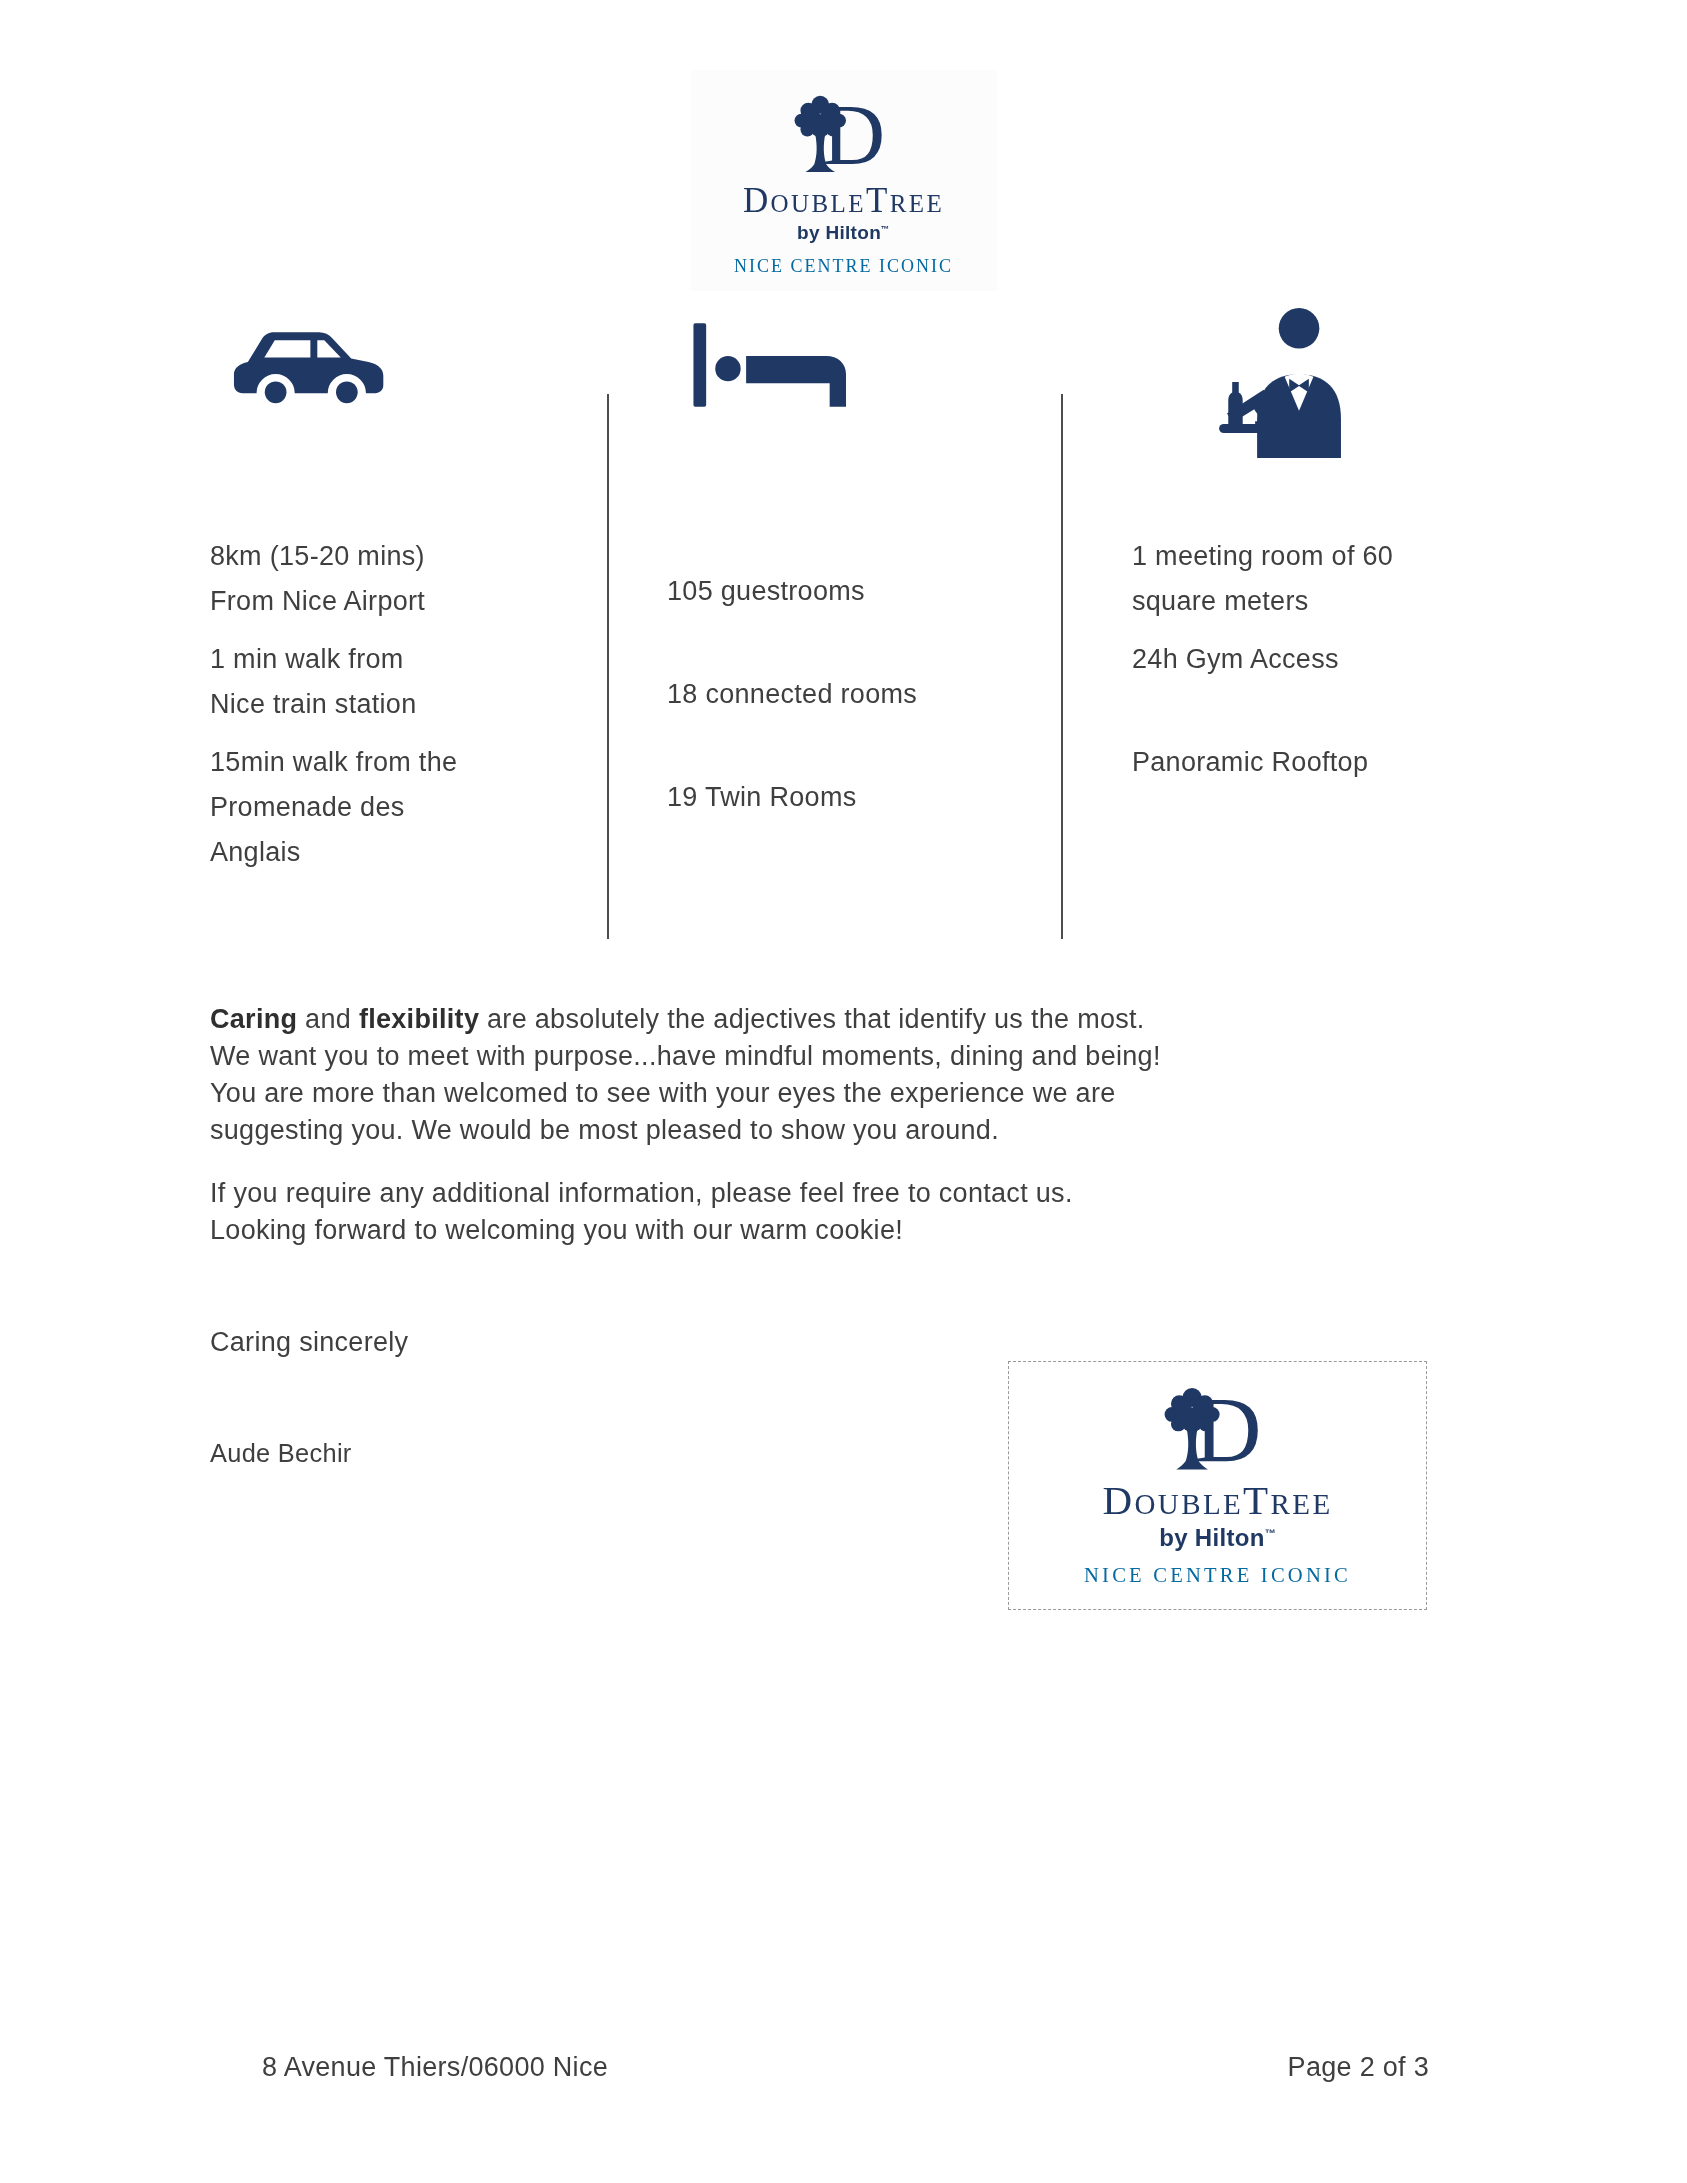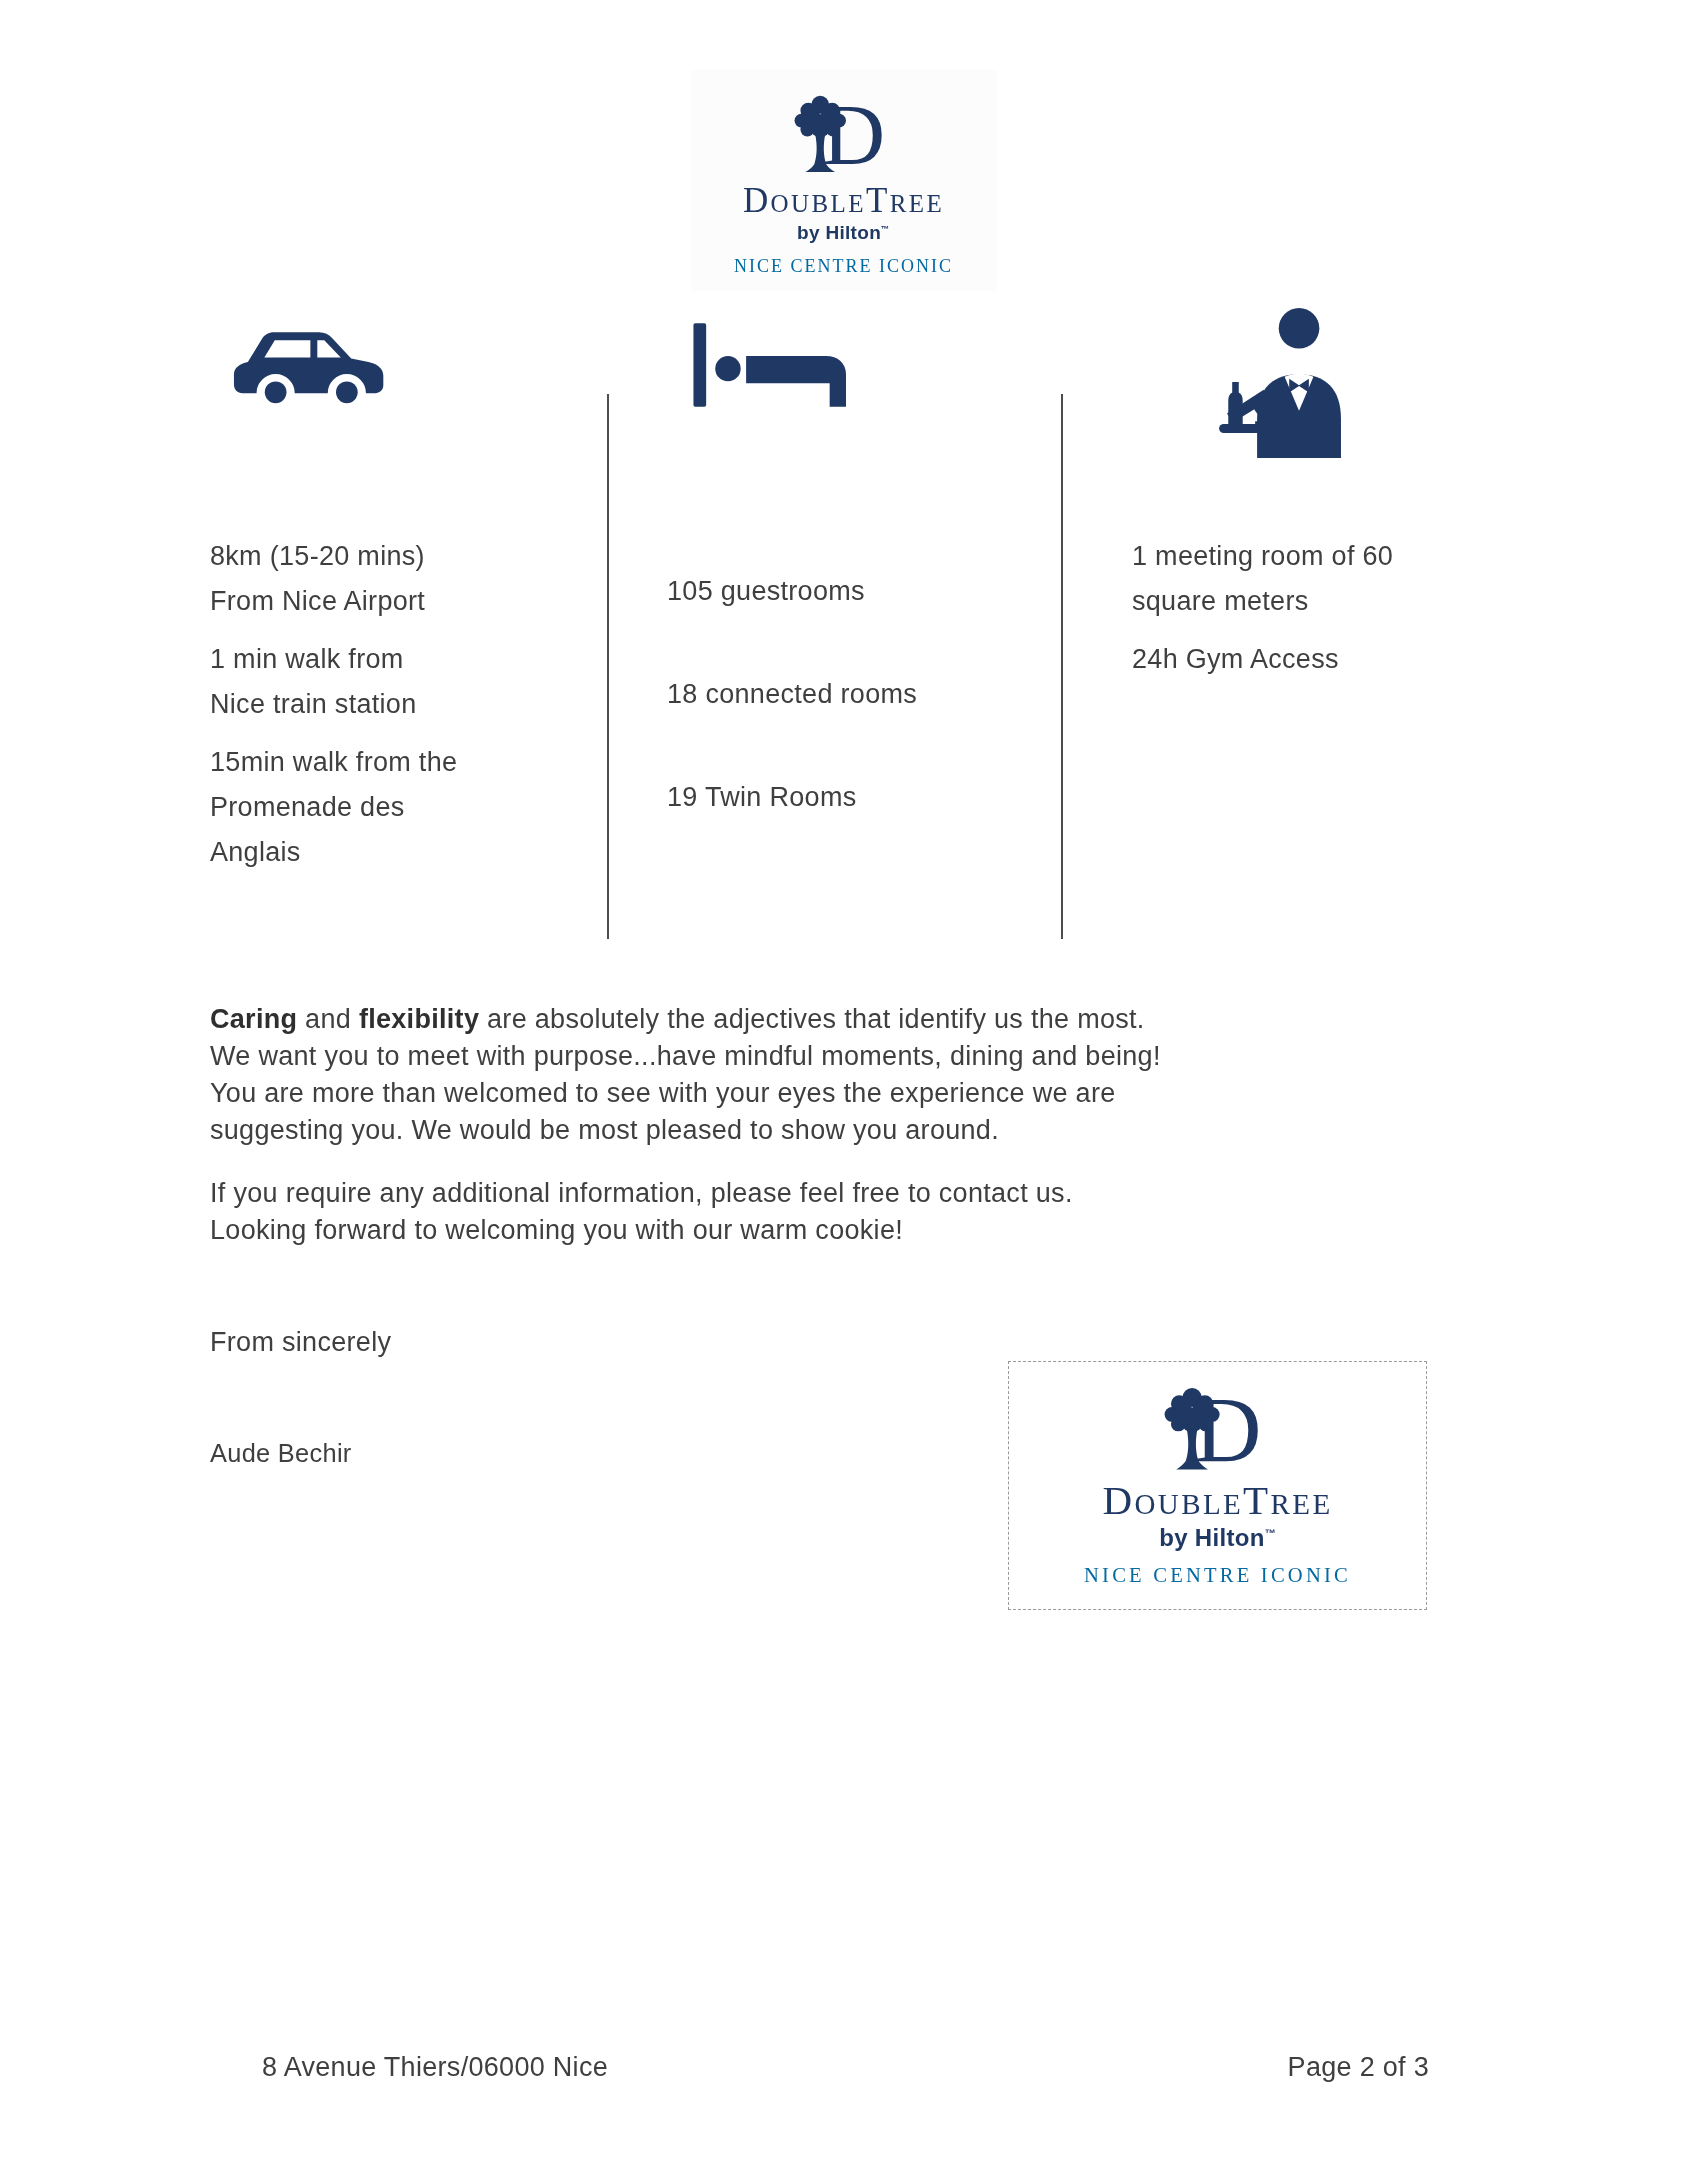--- a/index.html
+++ b/index.html
@@ -170,31 +170,32 @@
   <div class="factcol col2">
     <div class="fact-item">105 guestrooms</div>
     <div class="fact-item">18 connected rooms</div>
     <div class="fact-item">19 Twin Rooms</div>
   </div>
 
   <div class="factcol col3">
     <div class="fact-item">1 meeting room of 60
 square meters</div>
     <div class="fact-item">24h Gym Access</div>
+    <div class="fact-item">Panoramic Rooftop</div>
   </div>
 
   <p class="para p1"><span class="bold">Caring</span><span> and </span><span class="bold">flexibility</span><span> are absolutely the adjectives that identify us the most.
 We want you to meet with purpose...have mindful moments, dining and being!
 You are more than welcomed to see with your eyes the experience we are
 suggesting you. We would be most pleased to show you around.</span></p>
 
   <p class="para p2">If you require any additional information, please feel free to contact us.
 Looking forward to welcoming you with our warm cookie!</p>
 
-  <div class="closing">From sincerely</div>
+  <div class="closing">Caring sincerely</div>
   <div class="sig-name">Aude Bechir</div>
 
   <div class="sig-box">
     <svg width="127" height="106" viewBox="0 0 120 100">
       <text x="38" y="84" font-family="Liberation Serif, DejaVu Serif, serif" font-size="88" fill="#1f3864">D</text>
       <g fill="#1f3864">
         <circle cx="36" cy="24" r="9"></circle>
           <circle cx="24" cy="30" r="8"></circle>
           <circle cx="48" cy="30" r="8"></circle>
         <circle cx="17" cy="40" r="7"></circle>

